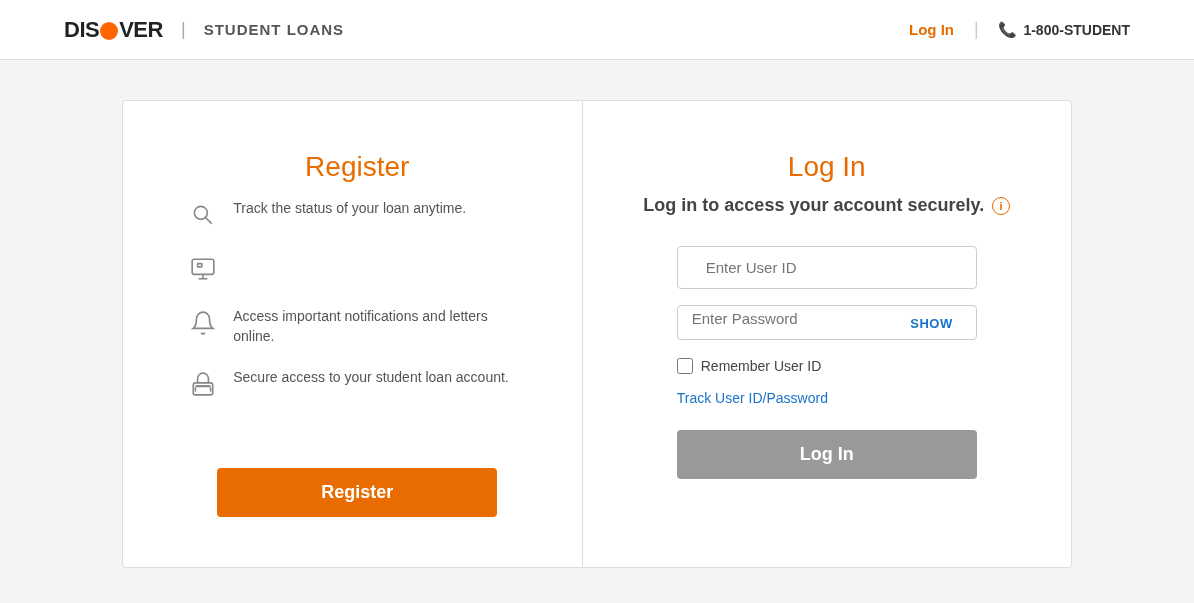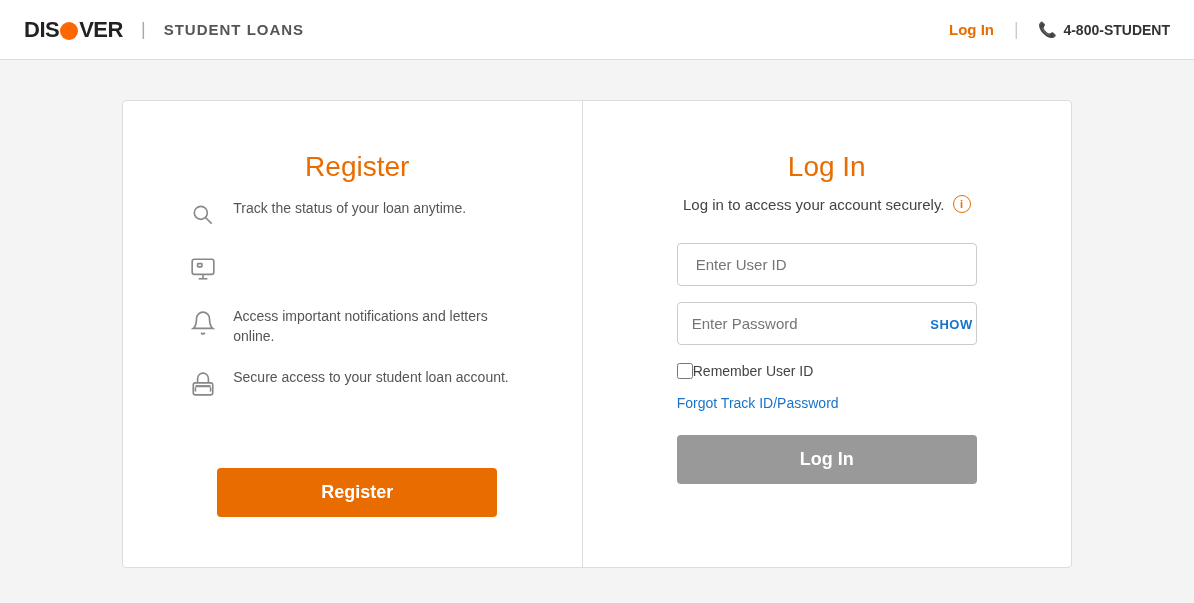--- a/index.html
+++ b/index.html
@@ -6,21 +6,21 @@
     body {
       font-family: Arial, sans-serif;
       background: #f4f4f4;
       color: #333;
     }
 
     
     .header {
       background: #fff;
       border-bottom: 1px solid #ddd;
-      padding: 0 24px;
+      padding: 0 64px;
       height: 60px;
       display: flex;
       align-items: center;
       justify-content: space-between;
     }
     .header-logo {
       display: flex;
       align-items: center;
       gap: 10px;
     }
@@ -175,22 +175,23 @@
       margin-bottom: 12px;
       text-align: center;
     }
     .login-subtitle-row {
       display: flex;
       align-items: center;
       gap: 8px;
       margin-bottom: 30px;
     }
     .login-subtitle {
-      font-size: 15px;
+      font-size: 18px;
       color: #444;
+      font-weight: bold;
     }
     .info-icon {
       width: 18px;
       height: 18px;
       border: 1.5px solid #e86c00;
       border-radius: 50%;
       display: flex;
       align-items: center;
       justify-content: center;
       color: #e86c00;
@@ -201,57 +202,58 @@
     }
     .login-form {
       width: 100%;
       max-width: 300px;
       display: flex;
       flex-direction: column;
       gap: 16px;
     }
     .input-field {
       width: 100%;
-      padding: 12px 18px;
+      padding: 12px 28px;
       border: 1px solid #ccc;
       border-radius: 4px;
       font-size: 15px;
       color: #999;
       outline: none;
     }
     .password-wrapper {
       position: relative;
       width: 100%;
     }
     .password-wrapper input {
       width: 100%;
-      padding: 12px 60px 12px 14px;
+      padding: 4px 60px 12px 14px;
       border: 1px solid #ccc;
       border-radius: 4px;
       font-size: 15px;
       color: #999;
       outline: none;
     }
     .show-btn {
       position: absolute;
-      right: 4px;
+      right: 24px;
       top: 50%;
       transform: translateY(-50%);
       background: none;
       border: none;
       color: #1a73c8;
       font-size: 13px;
       font-weight: bold;
       cursor: pointer;
       text-transform: uppercase;
       letter-spacing: 0.5px;
     }
     .remember-row {
       display: flex;
       align-items: center;
+      gap: 8px;
       margin-top: 2px;
     }
     .remember-checkbox {
       width: 16px;
       height: 16px;
       border: 1px solid #aaa;
       cursor: pointer;
     }
     .remember-label {
       font-size: 14px;
@@ -286,21 +288,21 @@
       DIS<span class="logo-disc"></span>VER
     </span>
     <span class="logo-divider">|</span>
     <span class="logo-student">STUDENT LOANS</span>
   </div>
   <div class="header-right">
     <a class="header-login-link">Log In</a>
     <span class="header-divider">|</span>
     <div class="header-phone">
       <span class="phone-icon">📞</span>
-      <span>4-800-STUDENT</span>
+      <span>1-800-STUDENT</span>
     </div>
   </div>
 </header>
 
 <div class="main-content">
 
   <div class="register-panel">
     <h2 class="panel-title">Register</h2>
 
     <ul class="features-list">
@@ -366,19 +368,19 @@
       <div class="password-wrapper">
         <input type="password" placeholder="Enter Password" style="">
         <button class="show-btn">SHOW</button>
       </div>
 
       <div class="remember-row">
         <input type="checkbox" class="remember-checkbox" id="rememberMe" style="">
         <label class="remember-label" for="rememberMe">Remember User ID</label>
       </div>
 
-      <a class="forgot-link">Forgot Track ID/Password</a>
+      <a class="forgot-link">Track User ID/Password</a>
 
       <button class="login-btn">Log In</button>
     </div>
   </div>
 
 </div>
 
 </body></html>

